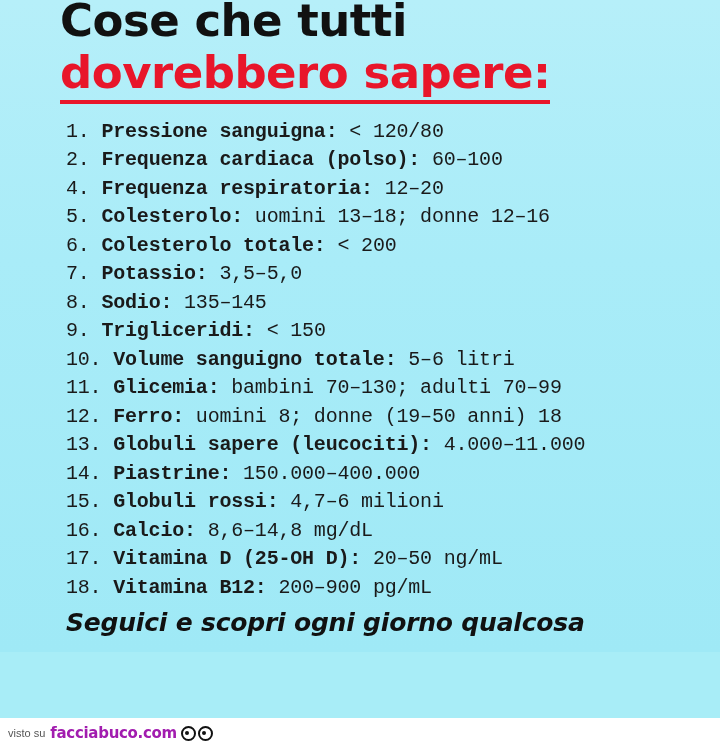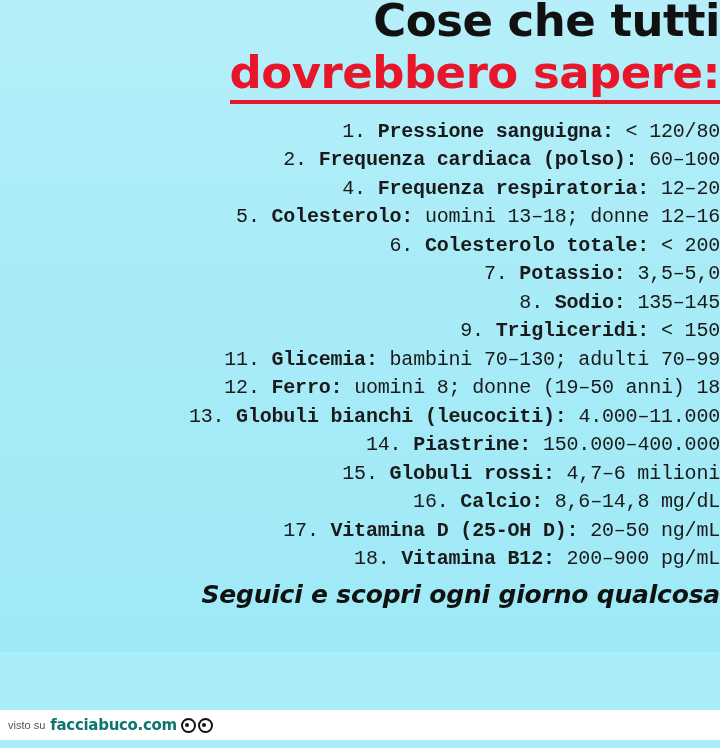--- a/index.html
+++ b/index.html
@@ -14,21 +14,20 @@
     overflow: hidden;
     position: relative;
   }
   .poster {
     position: absolute;
     left: 0; top: 0;
     width: 720px;
     height: 652px;
     background: linear-gradient(180deg, #b6eff9 0%, #a9ecf8 40%, #9fe9f6 100%);
     overflow: hidden;
-    text-align: right;
   }
   .title-block {
     padding: 0 0 0 60px;
     margin-top: -4px;
   }
   .title-line1 {
     font-family: "DejaVu Sans", sans-serif;
     font-weight: bold;
     font-size: 45px;
     letter-spacing: -0.5px;
@@ -78,40 +77,40 @@
     font-weight: bold;
     font-style: italic;
     font-size: 25px;
     color: #111111;
     white-space: nowrap;
     letter-spacing: -0.2px;
   }
   .watermark-bar {
     position: absolute;
     left: 0;
-    bottom: 8px;
+    bottom: 0;
     width: 720px;
     height: 30px;
     background: #ffffff;
     display: flex;
     align-items: center;
     padding-left: 8px;
     box-sizing: border-box;
   }
   .wm-visto {
     font-family: "Liberation Sans", sans-serif;
     font-size: 11px;
     color: #555555;
     margin-right: 5px;
   }
   .wm-brand {
     font-family: "DejaVu Sans", sans-serif;
     font-weight: bold;
     font-size: 15px;
-    color: #0f766e;
+    color: #a21caf;
     letter-spacing: -0.3px;
   }
   .wm-logo {
     margin-left: 4px;
     display: inline-flex;
     align-items: center;
   }
   .wm-logo .eye {
     width: 11px;
     height: 11px;
@@ -184,32 +183,37 @@
       <span class="num">8.</span>
       <span class="lbl">Sodio:</span>
       <span class="val">135–145</span>
     </li>
     <li>
       <span class="num">9.</span>
       <span class="lbl">Trigliceridi:</span>
       <span class="val">&lt; 150</span>
     </li>
     <li>
+      <span class="num">10.</span>
+      <span class="lbl">Volume sanguigno totale:</span>
+      <span class="val">5–6 litri</span>
+    </li>
+    <li>
       <span class="num">11.</span>
       <span class="lbl">Glicemia:</span>
       <span class="val">bambini 70–130; adulti 70–99</span>
     </li>
     <li>
       <span class="num">12.</span>
       <span class="lbl">Ferro:</span>
       <span class="val">uomini 8; donne (19–50 anni) 18</span>
     </li>
     <li>
       <span class="num">13.</span>
-      <span class="lbl">Globuli bianchi (leucociti):</span>
+      <span class="lbl">Globuli sapere (leucociti):</span>
       <span class="val">4.000–11.000</span>
     </li>
     <li>
       <span class="num">14.</span>
       <span class="lbl">Piastrine:</span>
       <span class="val">150.000–400.000</span>
     </li>
     <li>
       <span class="num">15.</span>
       <span class="lbl">Globuli rossi:</span>

